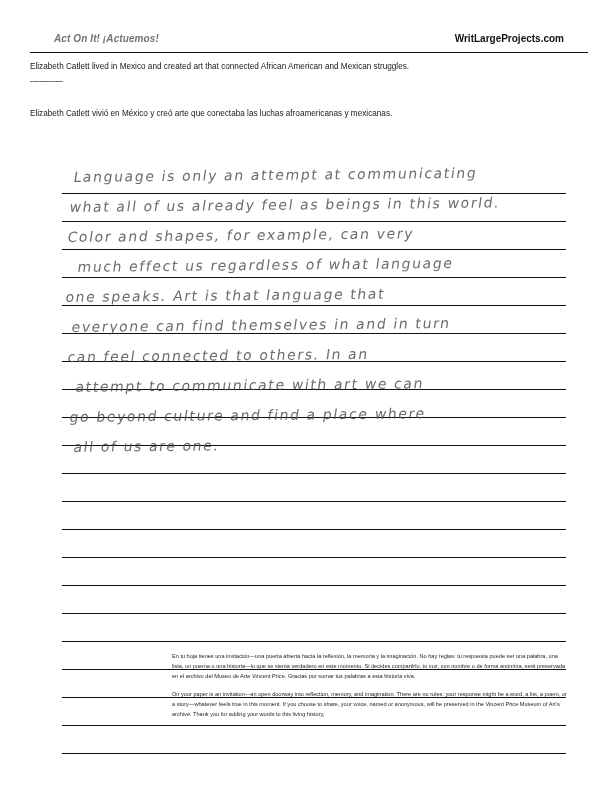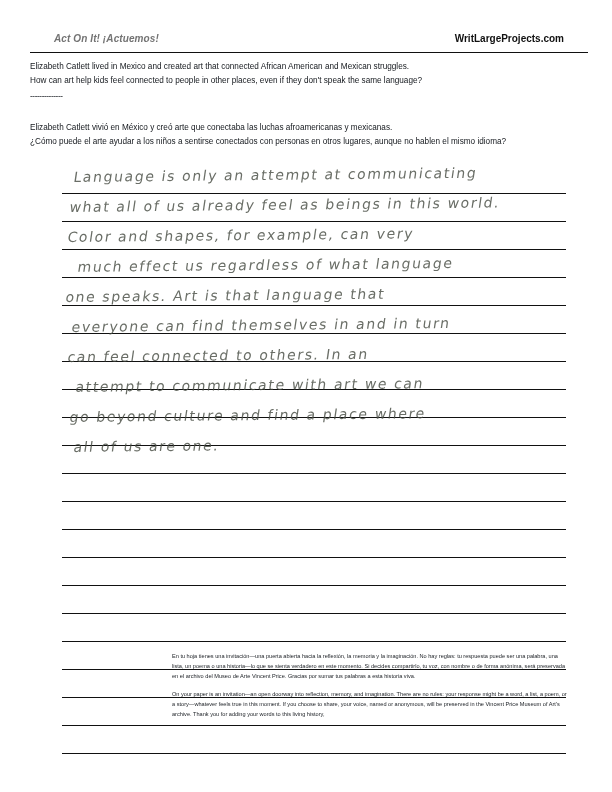--- a/index.html
+++ b/index.html
@@ -137,24 +137,22 @@
 
   <div class="header-row">
     <div class="title">Act On It! ¡Actuemos!</div>
     <div class="brand">WritLargeProjects.com</div>
   </div>
 
   <div class="rule top"></div>
 
   <div class="prompt-block">
     <p>Elizabeth Catlett lived in Mexico and created art that connected African American and Mexican struggles.</p>
-    <p>How can art help kids feel connected to people in other places, even if they don't speak the same language?</p>
     <p class="dashes">--------------</p>
     <p class="es">Elizabeth Catlett vivió en México y creó arte que conectaba las luchas afroamericanas y mexicanas.</p>
-    <p>¿Cómo puede el arte ayudar a los niños a sentirse conectados con personas en otros lugares, aunque no hablen el mismo idioma?</p>
   </div>
 
   <div class="lines">
     <div class="line"></div>
     <div class="line"></div>
     <div class="line"></div>
     <div class="line"></div>
     <div class="line"></div>
     <div class="line"></div>
     <div class="line"></div>

